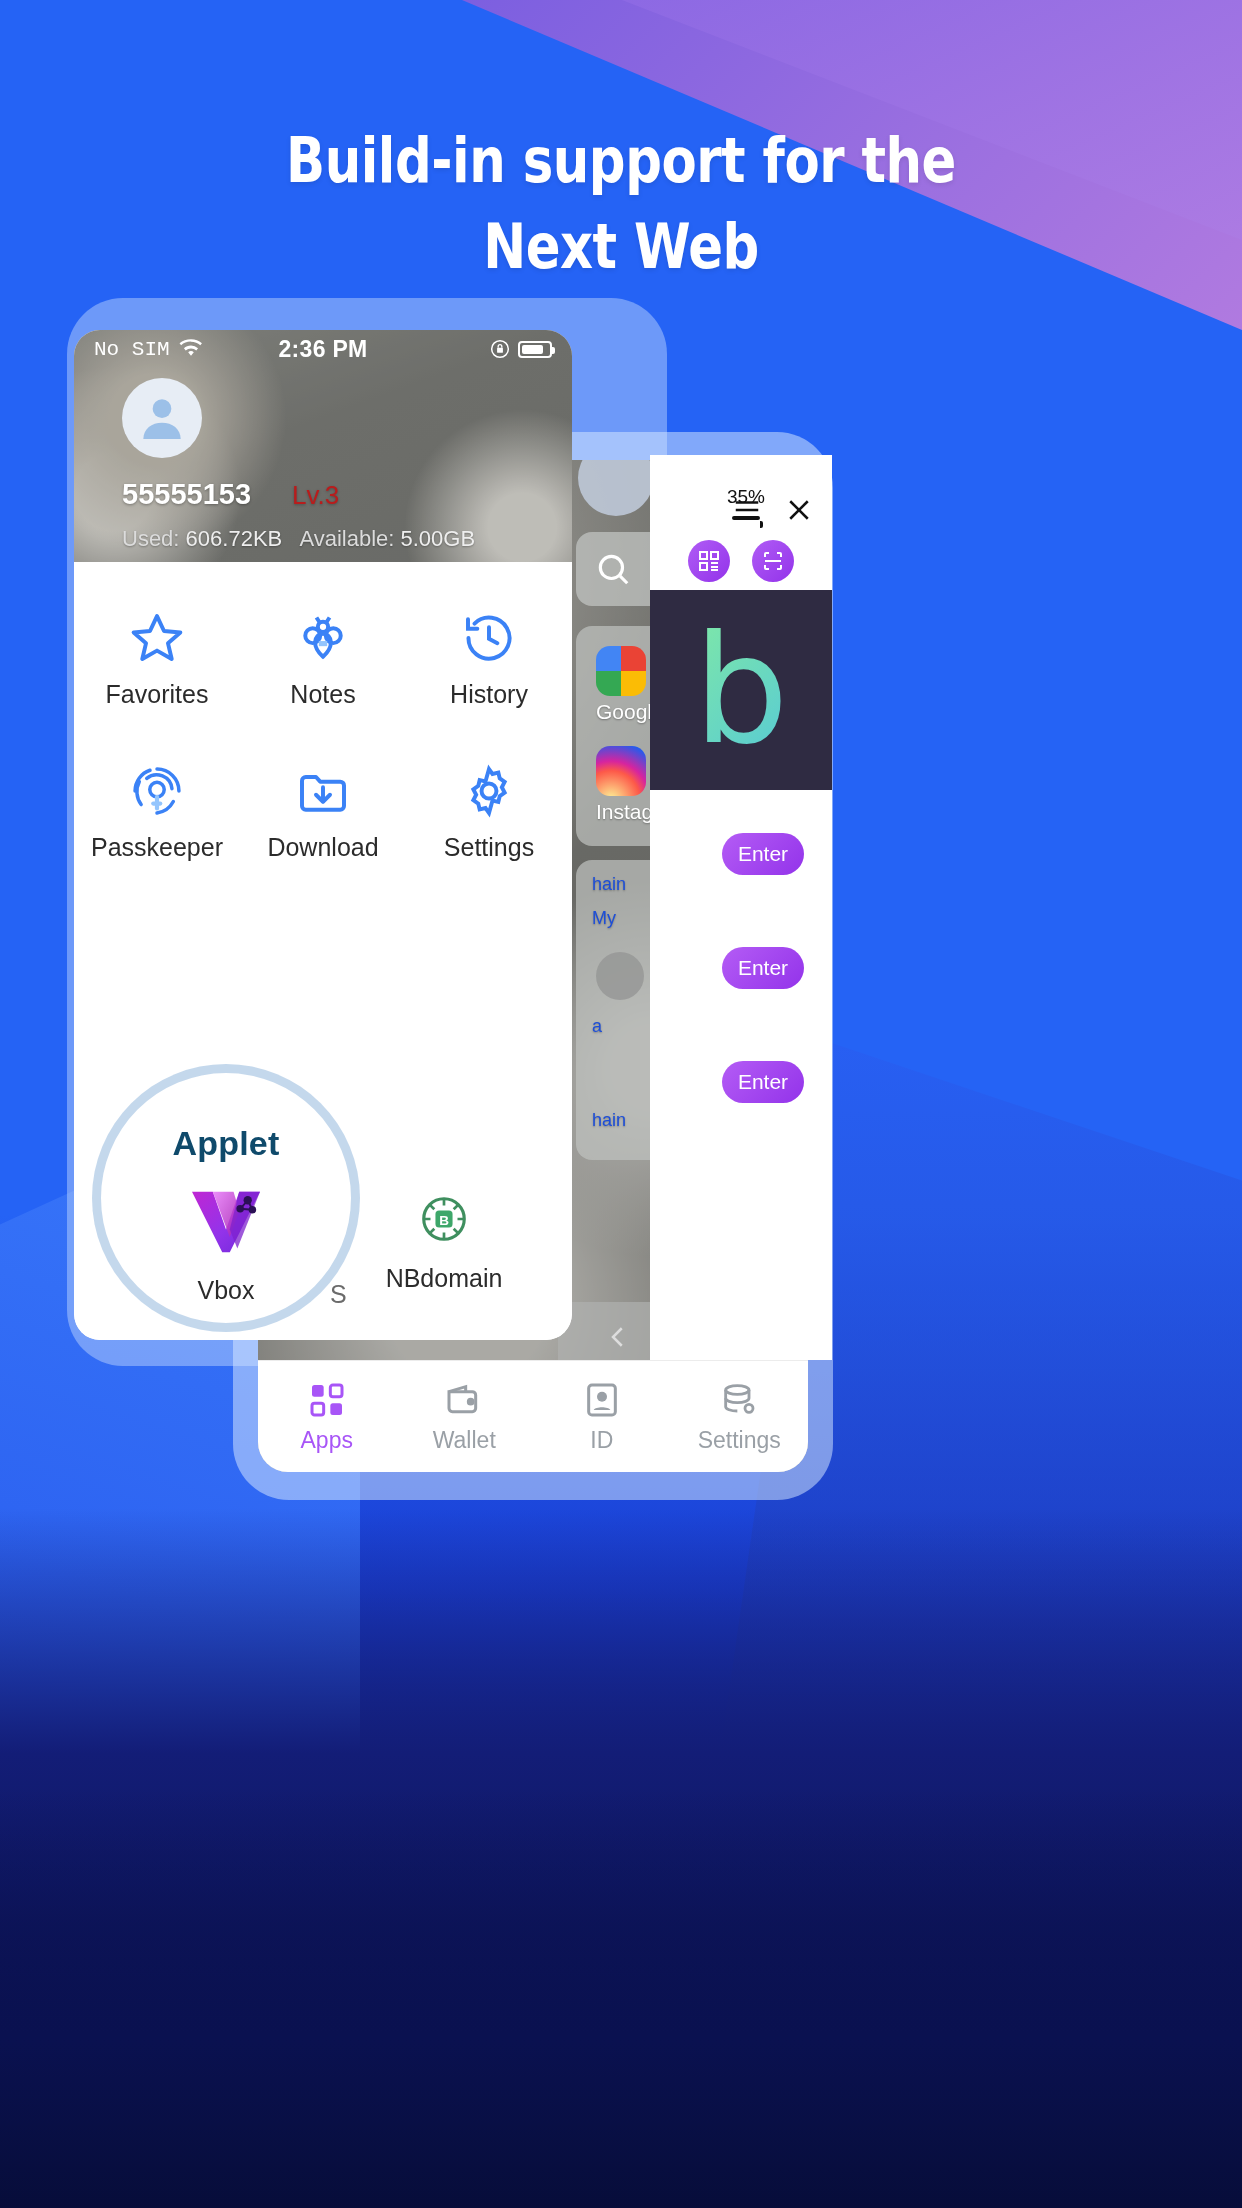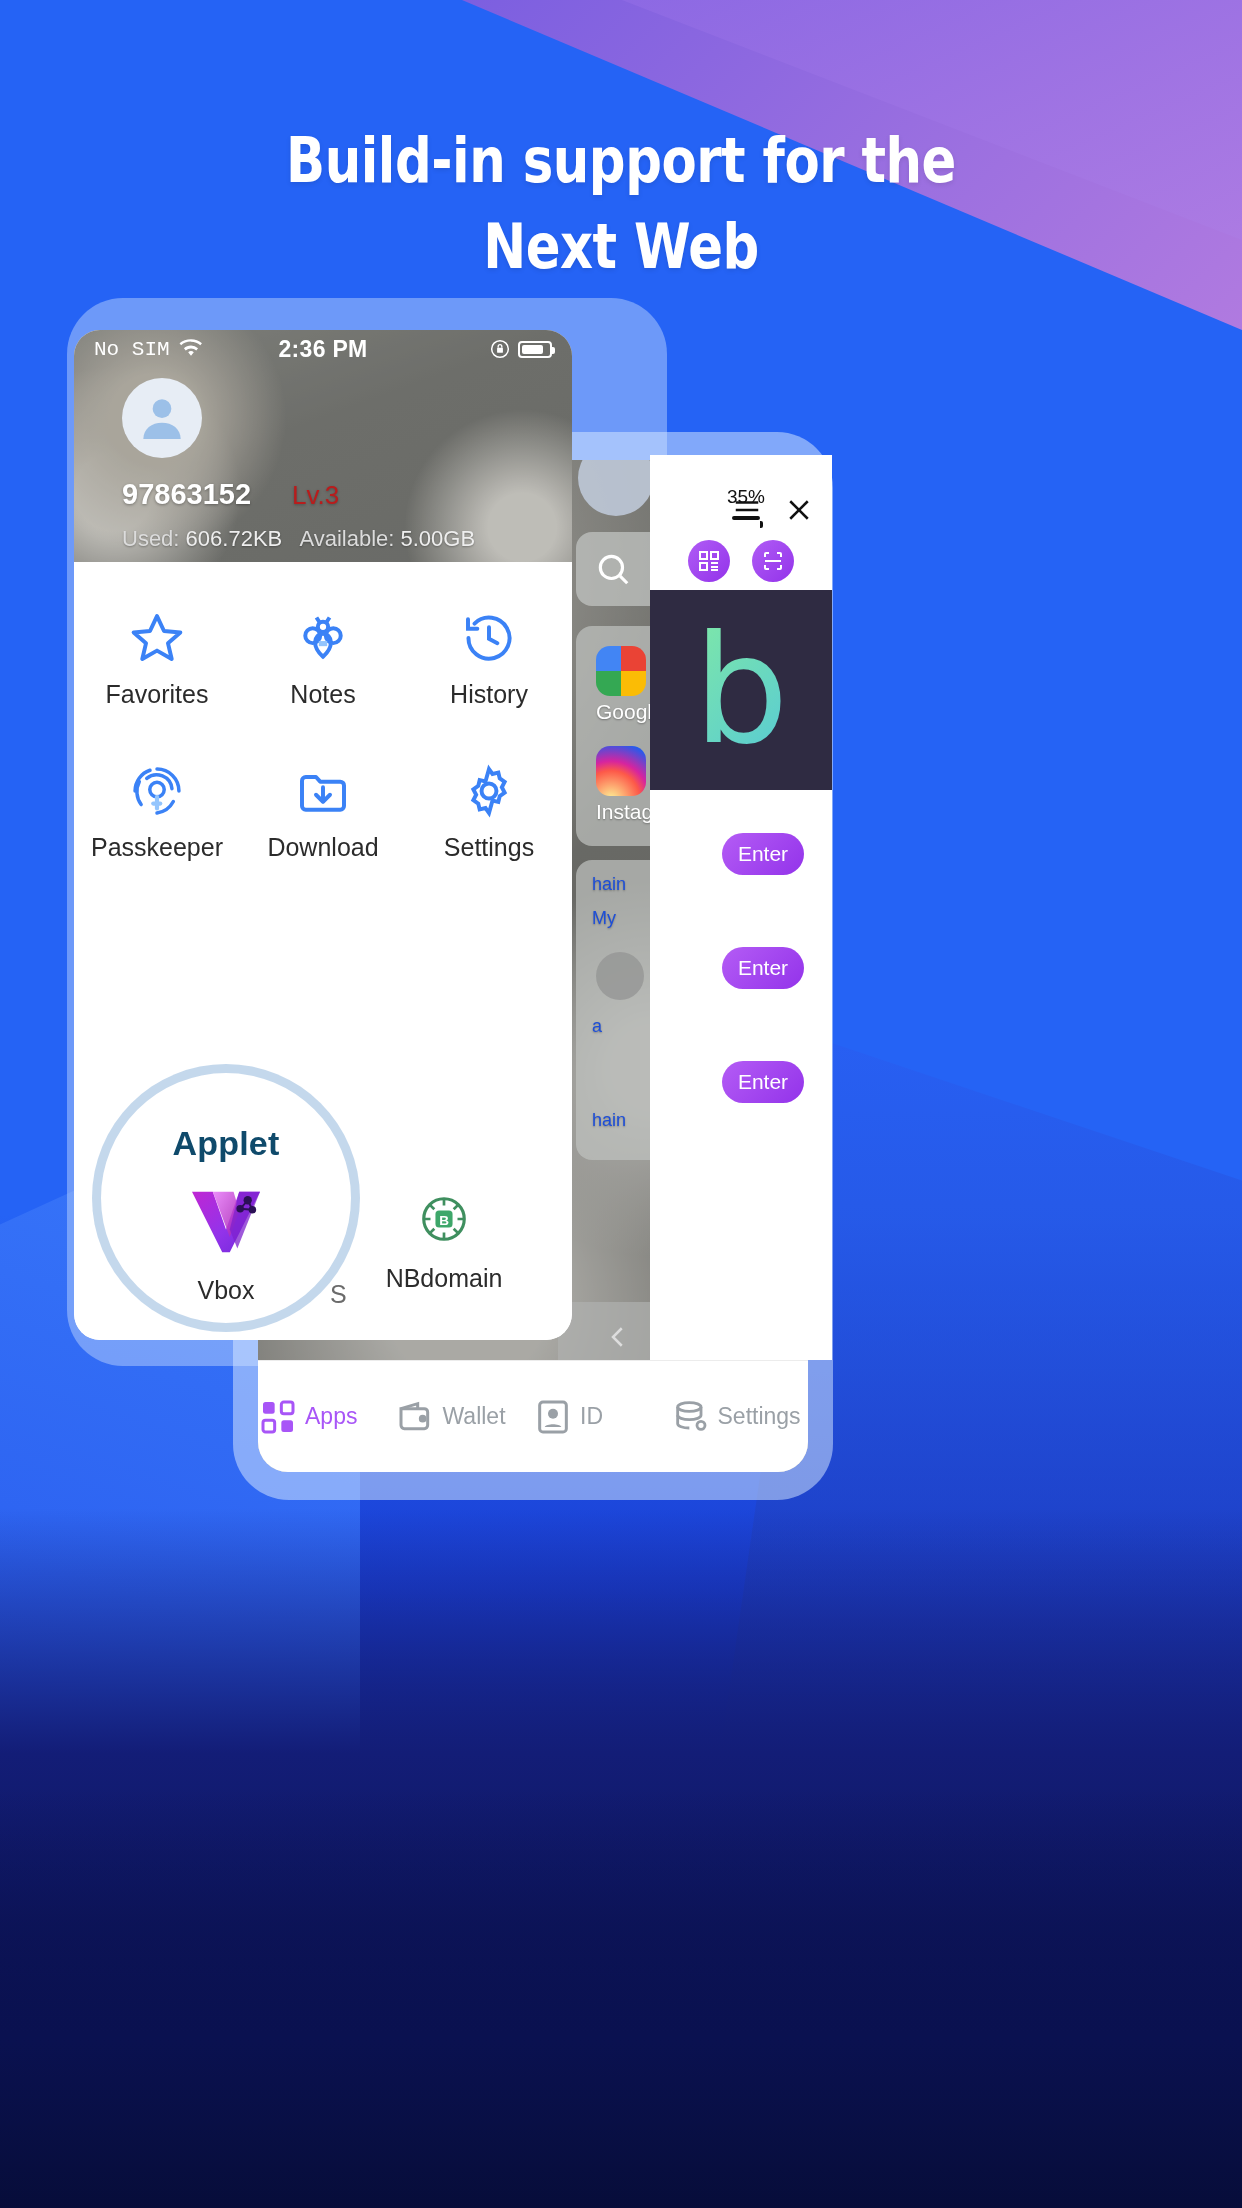--- a/index.html
+++ b/index.html
@@ -131,21 +131,21 @@
     background:rgba(190,200,215,.9);
   }
 
   
   .tabbar {
     position:absolute; left:258px; top:1360px; width:550px; height:112px;
     background:#ffffff; border-top:1px solid #ececec;
     border-radius:0 0 30px 30px;
     display:flex; align-items:center;
   }
-  .tab { flex:1; display:flex; flex-direction:row; align-items:center; gap:7px; }
+  .tab { flex:1; display:flex; flex-direction:column; align-items:center; gap:7px; }
   .tab .tl { font-size:23px; color:#9aa0a6; }
   .tab.active .tl { color:#a855f7; }
 
   
   #front-screen {
     left:74px; top:330px; width:498px; height:1010px;
     border-radius:26px;
   }
   .front-hero {
     position:absolute; left:0; top:0; width:498px; height:232px;
@@ -461,21 +461,21 @@
     </span>
   </div>
 
   <div class="avatar-big">
     <svg width="56" height="56" viewBox="0 0 24 24" fill="#9cc0e8">
       <circle cx="12" cy="8" r="4"></circle>
       <path d="M4 21c0-4.4 3.6-7 8-7s8 2.6 8 7z"></path>
     </svg>
   </div>
 
-  <div class="uname">97863152</div>
+  <div class="uname">55555153</div>
   <div class="ulvl">Lv.3</div>
 
   <div class="ustore">
     <span>Used:</span>
     <b>606.72KB</b>
     &nbsp;
     <span>Available:</span>
     <b>5.00GB</b>
   </div>
 

